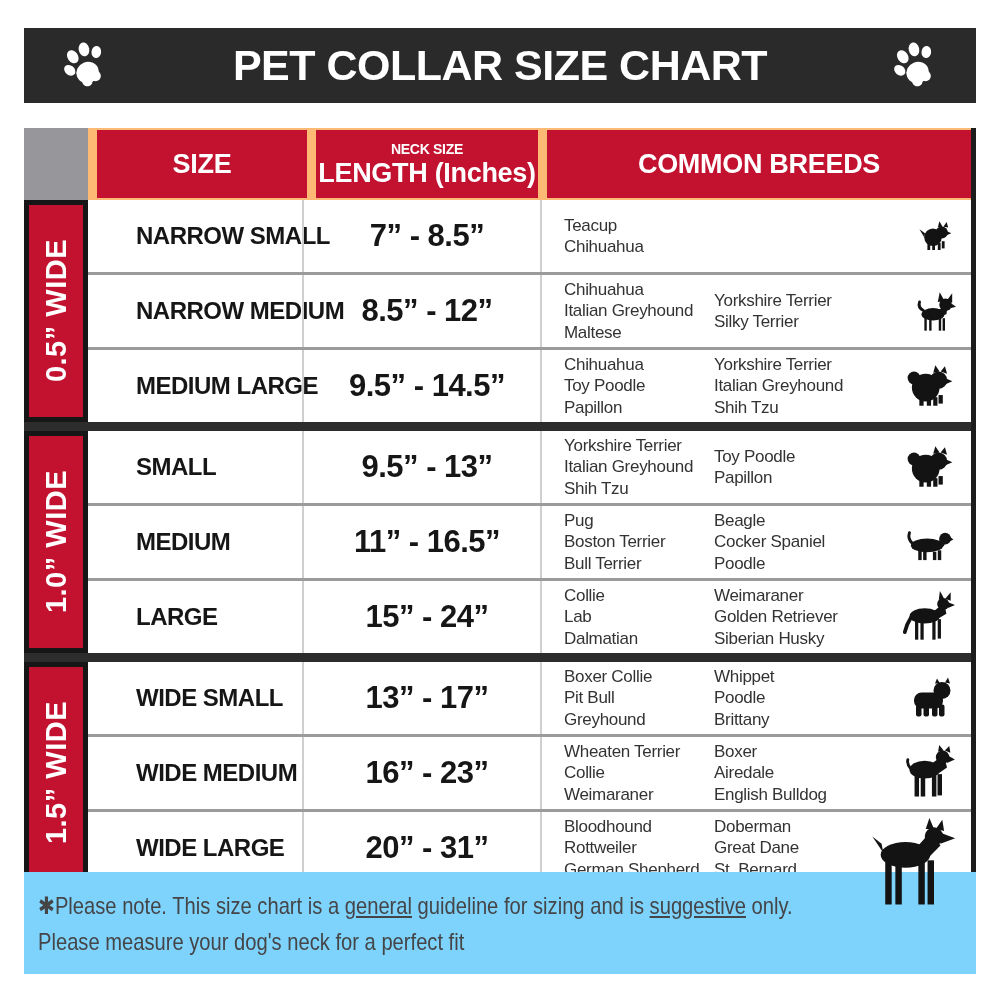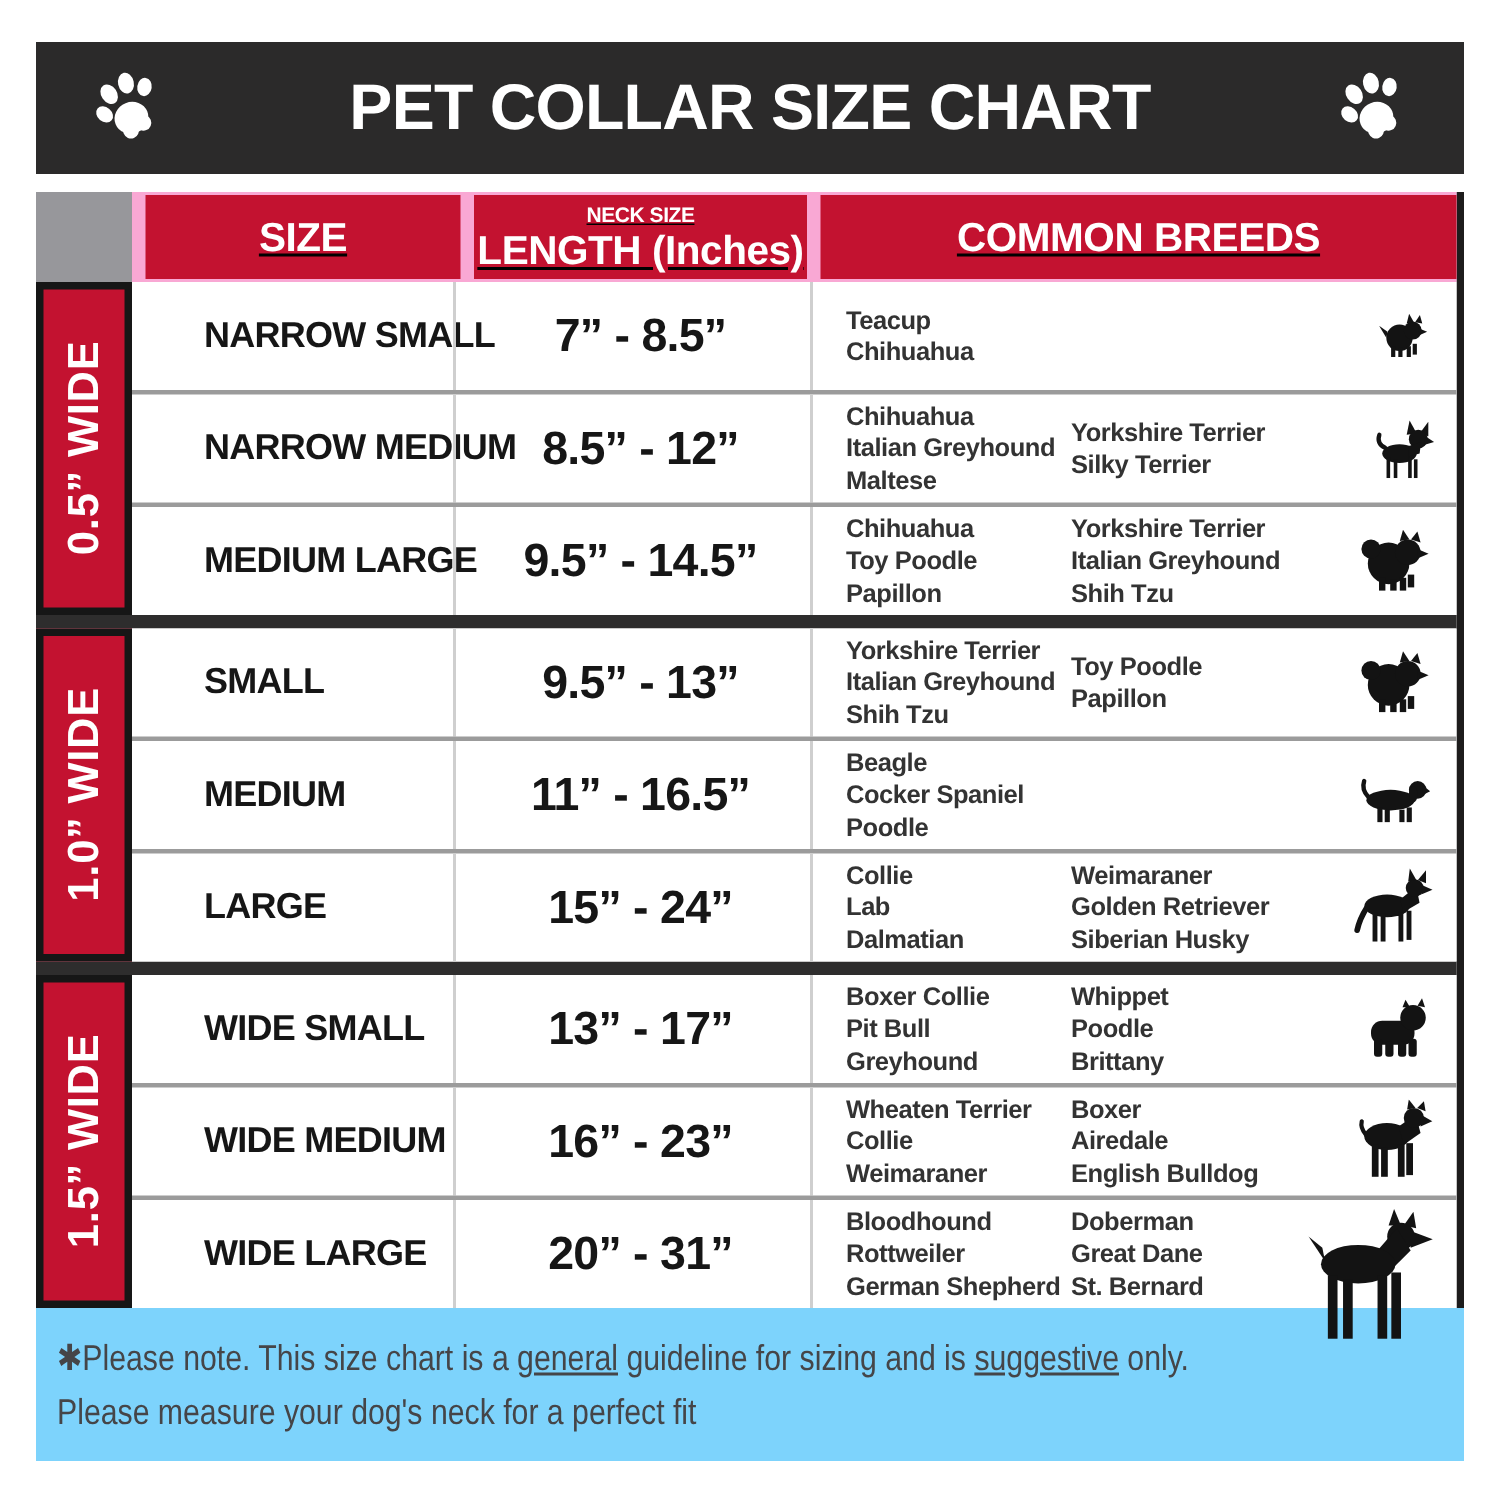--- a/index.html
+++ b/index.html
@@ -1,27 +1,27 @@
 <!DOCTYPE html>
 <html><head>
 <meta charset="utf-8">
 <style>
   html,body{margin:0;padding:0;background:#ffffff;}
   body{width:1000px;height:1000px;font-family:"Liberation Sans",sans-serif;}
   .page{position:relative;width:1000px;height:1000px;overflow:hidden;background:#fff;}
 
   
-  .topbar{position:absolute;left:24px;top:28px;width:952px;height:88px;background:#2b2a2a;
+  .topbar{position:absolute;left:24px;top:28px;width:952px;height:75px;background:#2b2a2a;
           display:flex;align-items:center;justify-content:space-between;padding:0 32px;box-sizing:border-box;}
   .title{color:#fff;font-size:43px;font-weight:bold;letter-spacing:-.5px;white-space:nowrap;}
   .paw svg{display:block;fill:#ffffff;}
 
   
   .table{position:absolute;left:24px;top:128px;width:952px;border-right:5px solid #1d1c1c;box-sizing:border-box;}
-  .thead{display:flex;height:60px;background:#f9a8d4;text-decoration:underline;}
+  .thead{display:flex;height:72px;background:#fdba74;}
   .corner{width:64px;background:#97979b;}
   .th{background:#c31230;color:#fff;display:flex;align-items:center;justify-content:center;
       font-weight:bold;margin:2px 0 2px 9px;text-align:center;letter-spacing:-.3px;}
   .th-size{width:210px;font-size:27px;}
   .th-len{width:222px;flex-direction:column;line-height:1;}
   .th-len .sub{font-size:14px;margin-bottom:4px;}
   .th-len .big{font-size:27px;}
   .th-breeds{flex:1;font-size:27px;margin-right:0;}
 
   .group{display:flex;}
@@ -33,21 +33,21 @@
   .row{height:72px;display:grid;grid-template-columns:214px 240px 1fr;align-items:center;}
   .rowsep{height:3px;background:#9b9b9b;}
   .groupsep{height:9px;background:#2e2d2d;}
 
   .cell-size{font-size:24px;font-weight:bold;color:#161616;padding-left:10px;letter-spacing:-.5px;white-space:nowrap;margin-left:38px;}
   .cell-len{font-size:31px;font-weight:bold;color:#161616;height:100%;display:flex;align-items:center;
             justify-content:center;border-left:2px solid #cfcfcf;border-right:2px solid #cfcfcf;
             box-sizing:border-box;letter-spacing:-.5px;padding-left:10px;}
   .cell-breeds{height:100%;display:flex;align-items:center;padding-left:22px;position:relative;box-sizing:border-box;}
   .bcol{width:150px;font-size:17px;color:#333;line-height:1.25;letter-spacing:-.3px;}
-  .bcol div{white-space:nowrap;font-weight:bold;}
+  .bcol div{white-space:nowrap;}
   .dog{position:absolute;right:14px;top:50%;transform:translateY(-50%);}
   .dog svg{display:block;fill:#131313;stroke:none;}
   .dog-tall{top:auto;bottom:-26px;transform:none;z-index:6;}
 
   
   .footer{position:absolute;left:24px;top:872px;width:952px;height:102px;background:#7dd3fc;
           box-sizing:border-box;padding:16px 0 0 14px;color:#454548;overflow:hidden;}
   .footer p{margin:0;font-size:24px;line-height:1.5;width:1130px;transform:scaleX(.84);
             transform-origin:0 0;white-space:nowrap;}
   .u{text-decoration:underline;}
@@ -236,20 +236,25 @@
               </svg>
             </span>
           </div>
         </div>
         <div class="rowsep"></div>
         <div class="row">
           <div class="cell-size">MEDIUM</div>
           <div class="cell-len">11” - 16.5”</div>
           <div class="cell-breeds">
             <div class="bcol">
+              <div>Pug</div>
+              <div>Boston Terrier</div>
+              <div>Bull Terrier</div>
+            </div>
+            <div class="bcol">
               <div>Beagle</div>
               <div>Cocker Spaniel</div>
               <div>Poodle</div>
             </div>
             <span class="dog">
               <svg width="56" height="44" viewBox="0 0 100 90">
                 <ellipse cx="46" cy="52" rx="33" ry="14"></ellipse>
                   <circle cx="83" cy="38" r="12"></circle>
                 <ellipse cx="77" cy="44" rx="6" ry="11"></ellipse>
                   <polygon points="90,32 100,40 90,45"></polygon>

